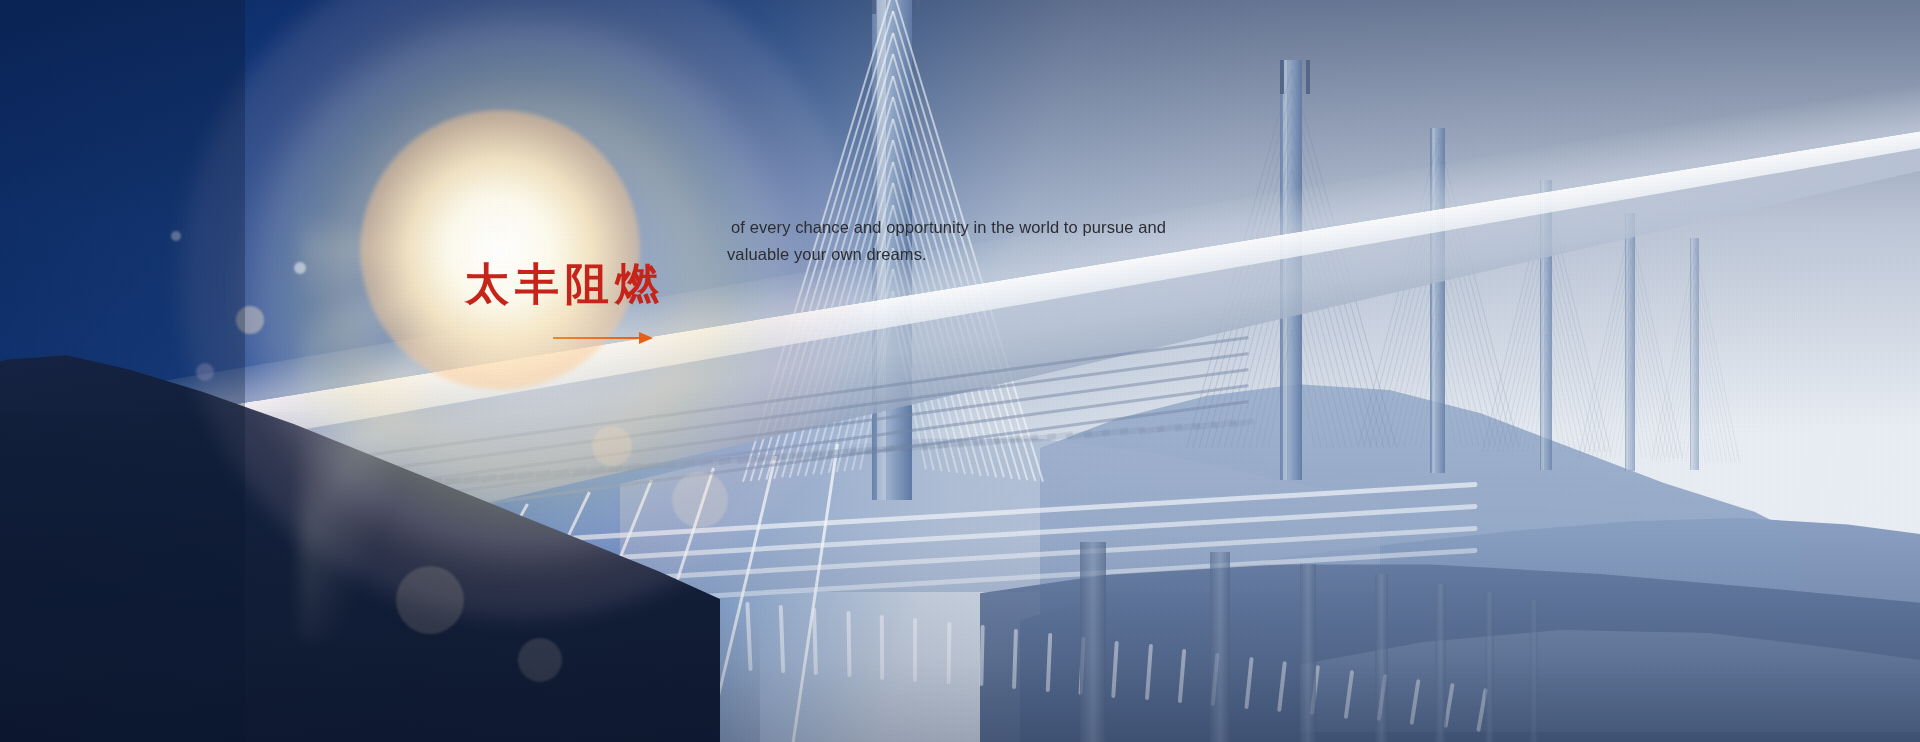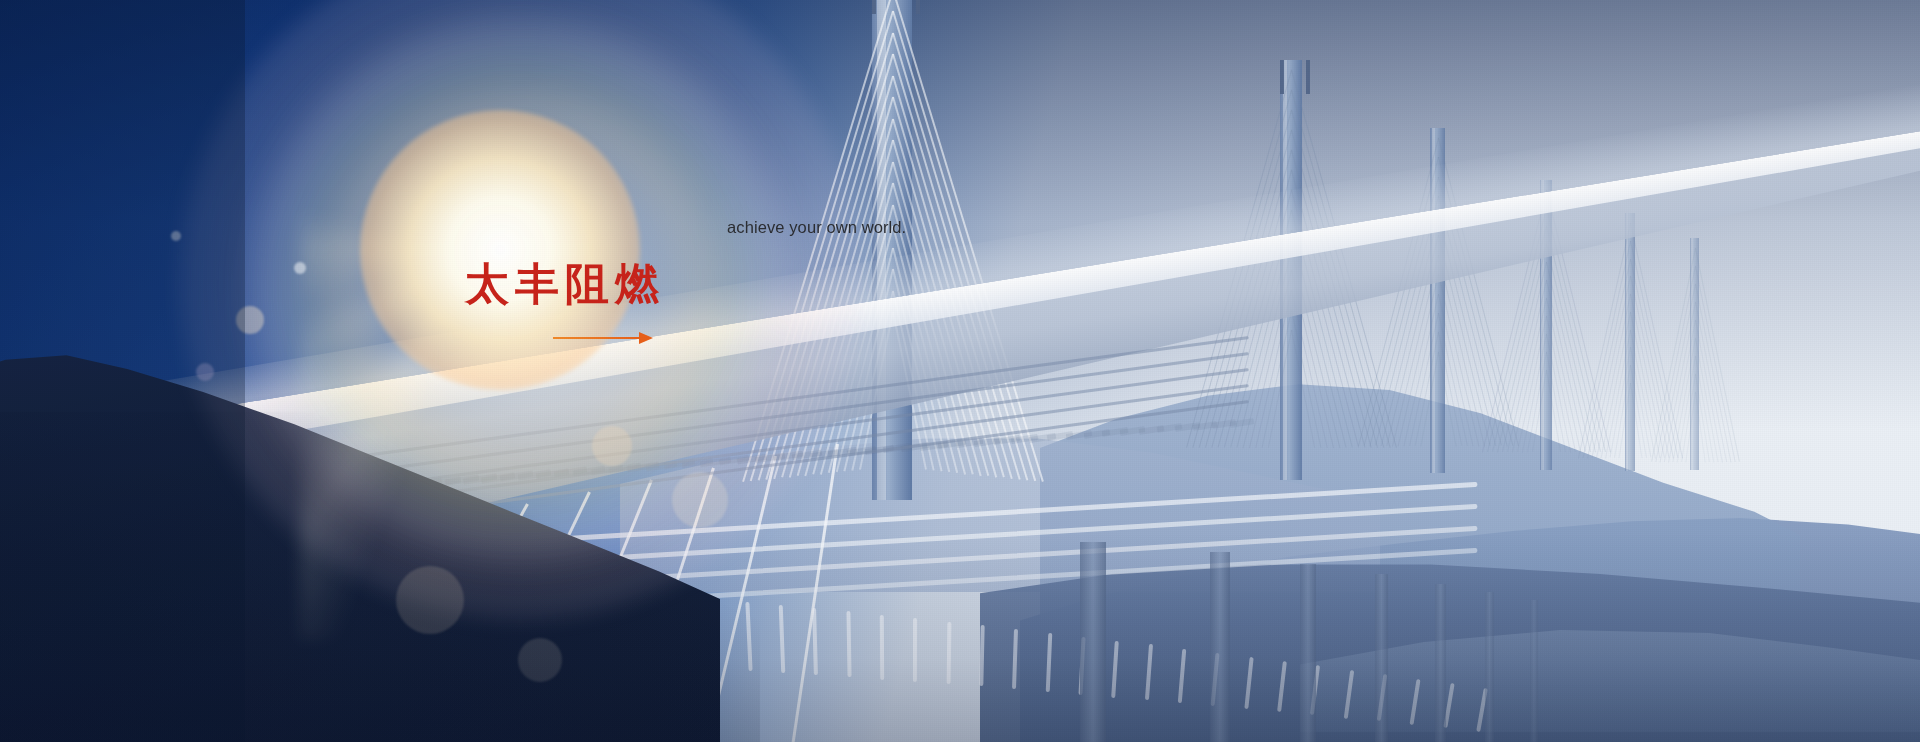--- a/index.html
+++ b/index.html
@@ -572,20 +572,21 @@
     <div id="logo-wrap">
       <div id="logo-text">太丰阻燃</div>
       <div id="logo-arrow">
         <span class="shaft"></span>
         <span class="head"></span>
       </div>
     </div>
 
     <div id="copy">
       <div id="paragraph">
-        <span class="pline">achieve your own world.</span>
+        <span class="pline indent"> of every chance and opportunity in the world to pursue and</span>
+        <span class="pline">valuable your own dreams.</span>
       </div>
     </div>
 
   </div>
 
   <div id="grain"></div>
 </div>
 
 </body></html>

